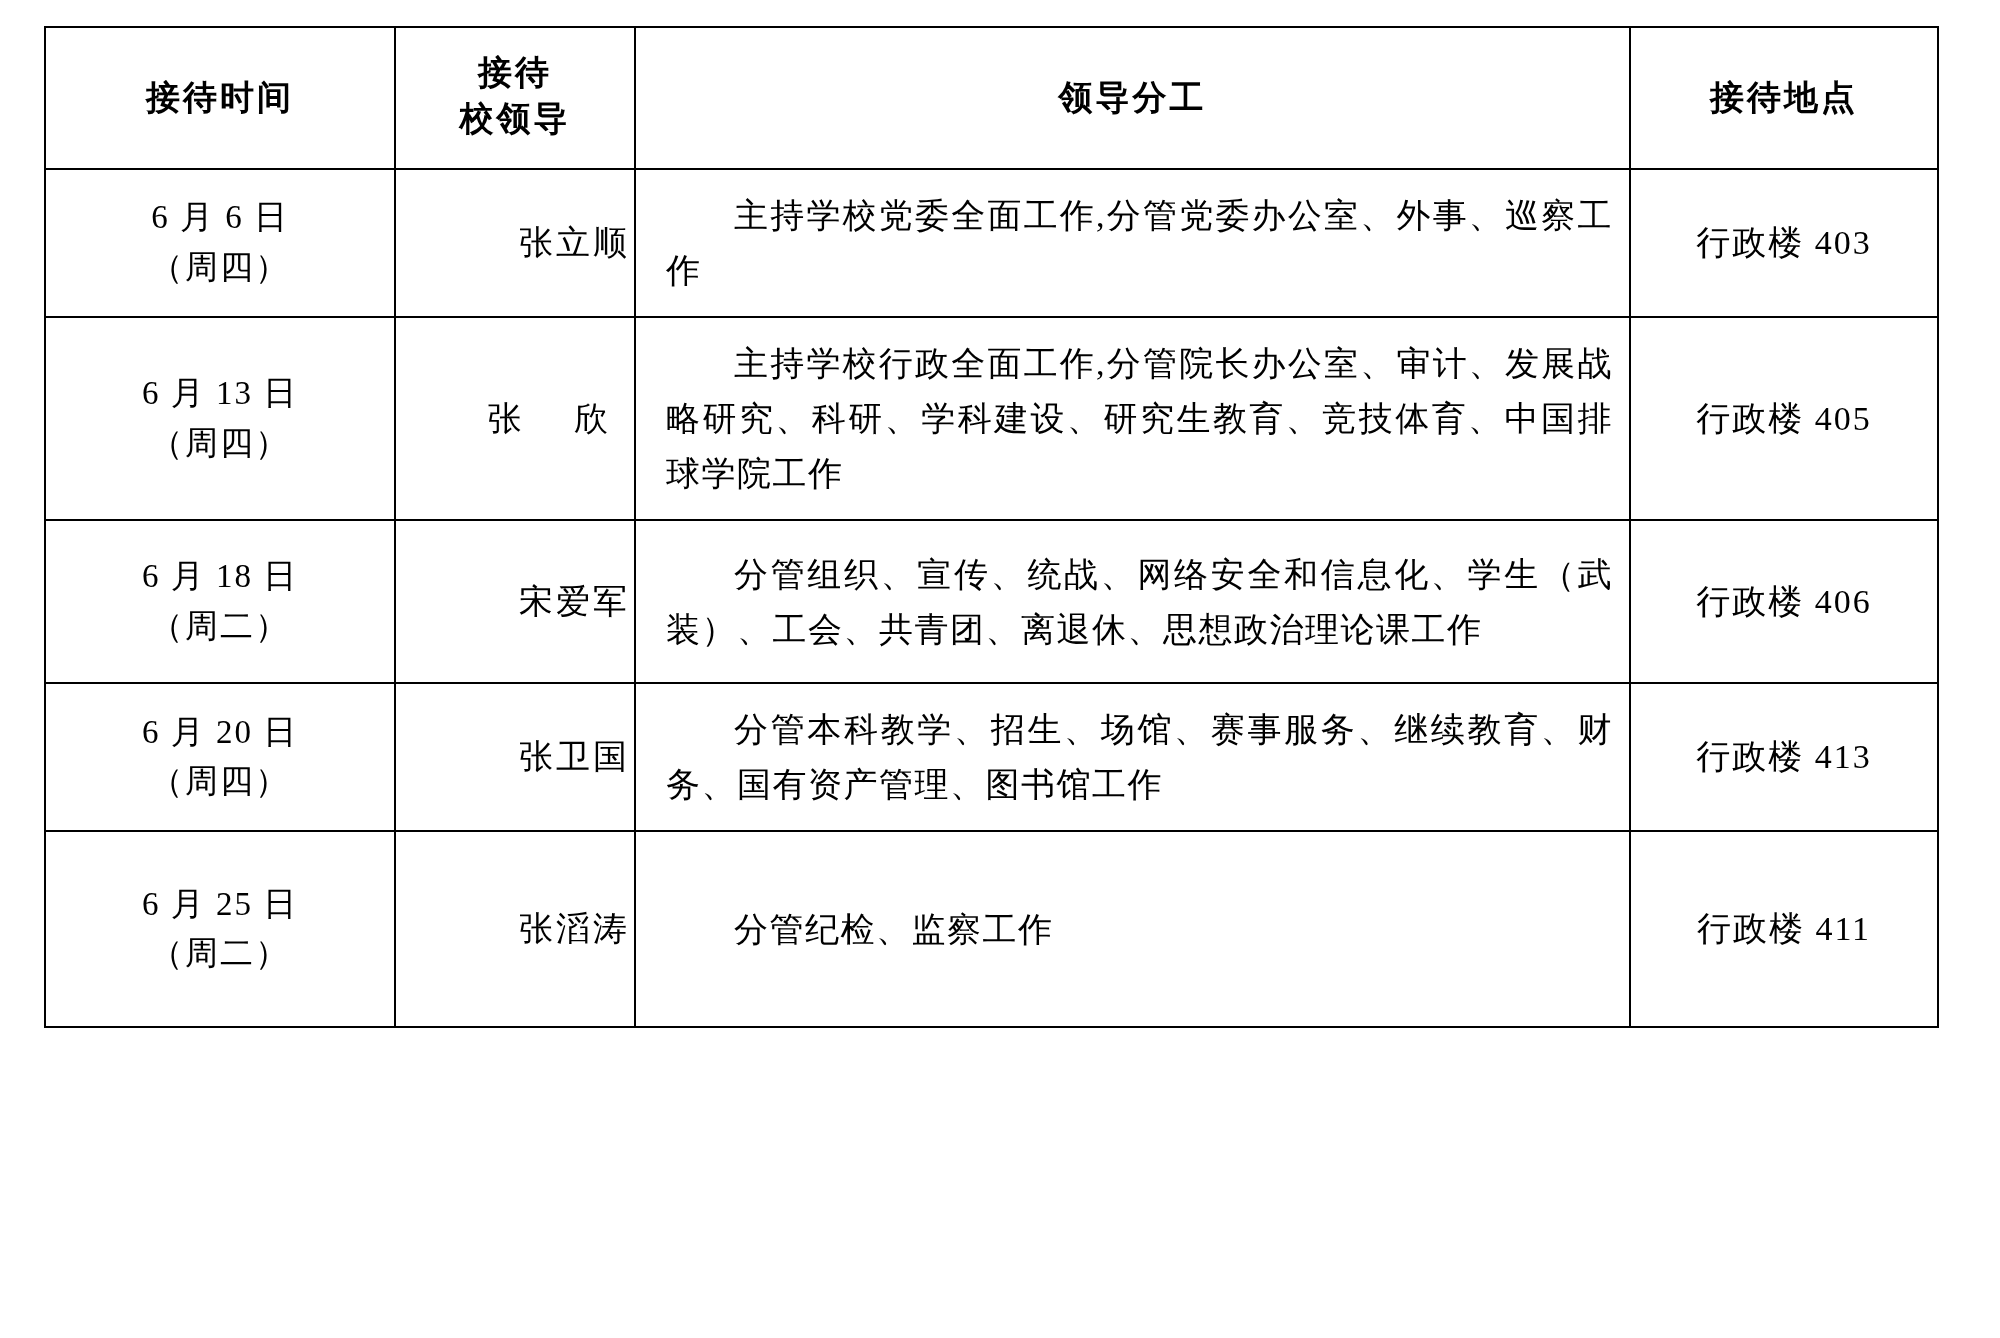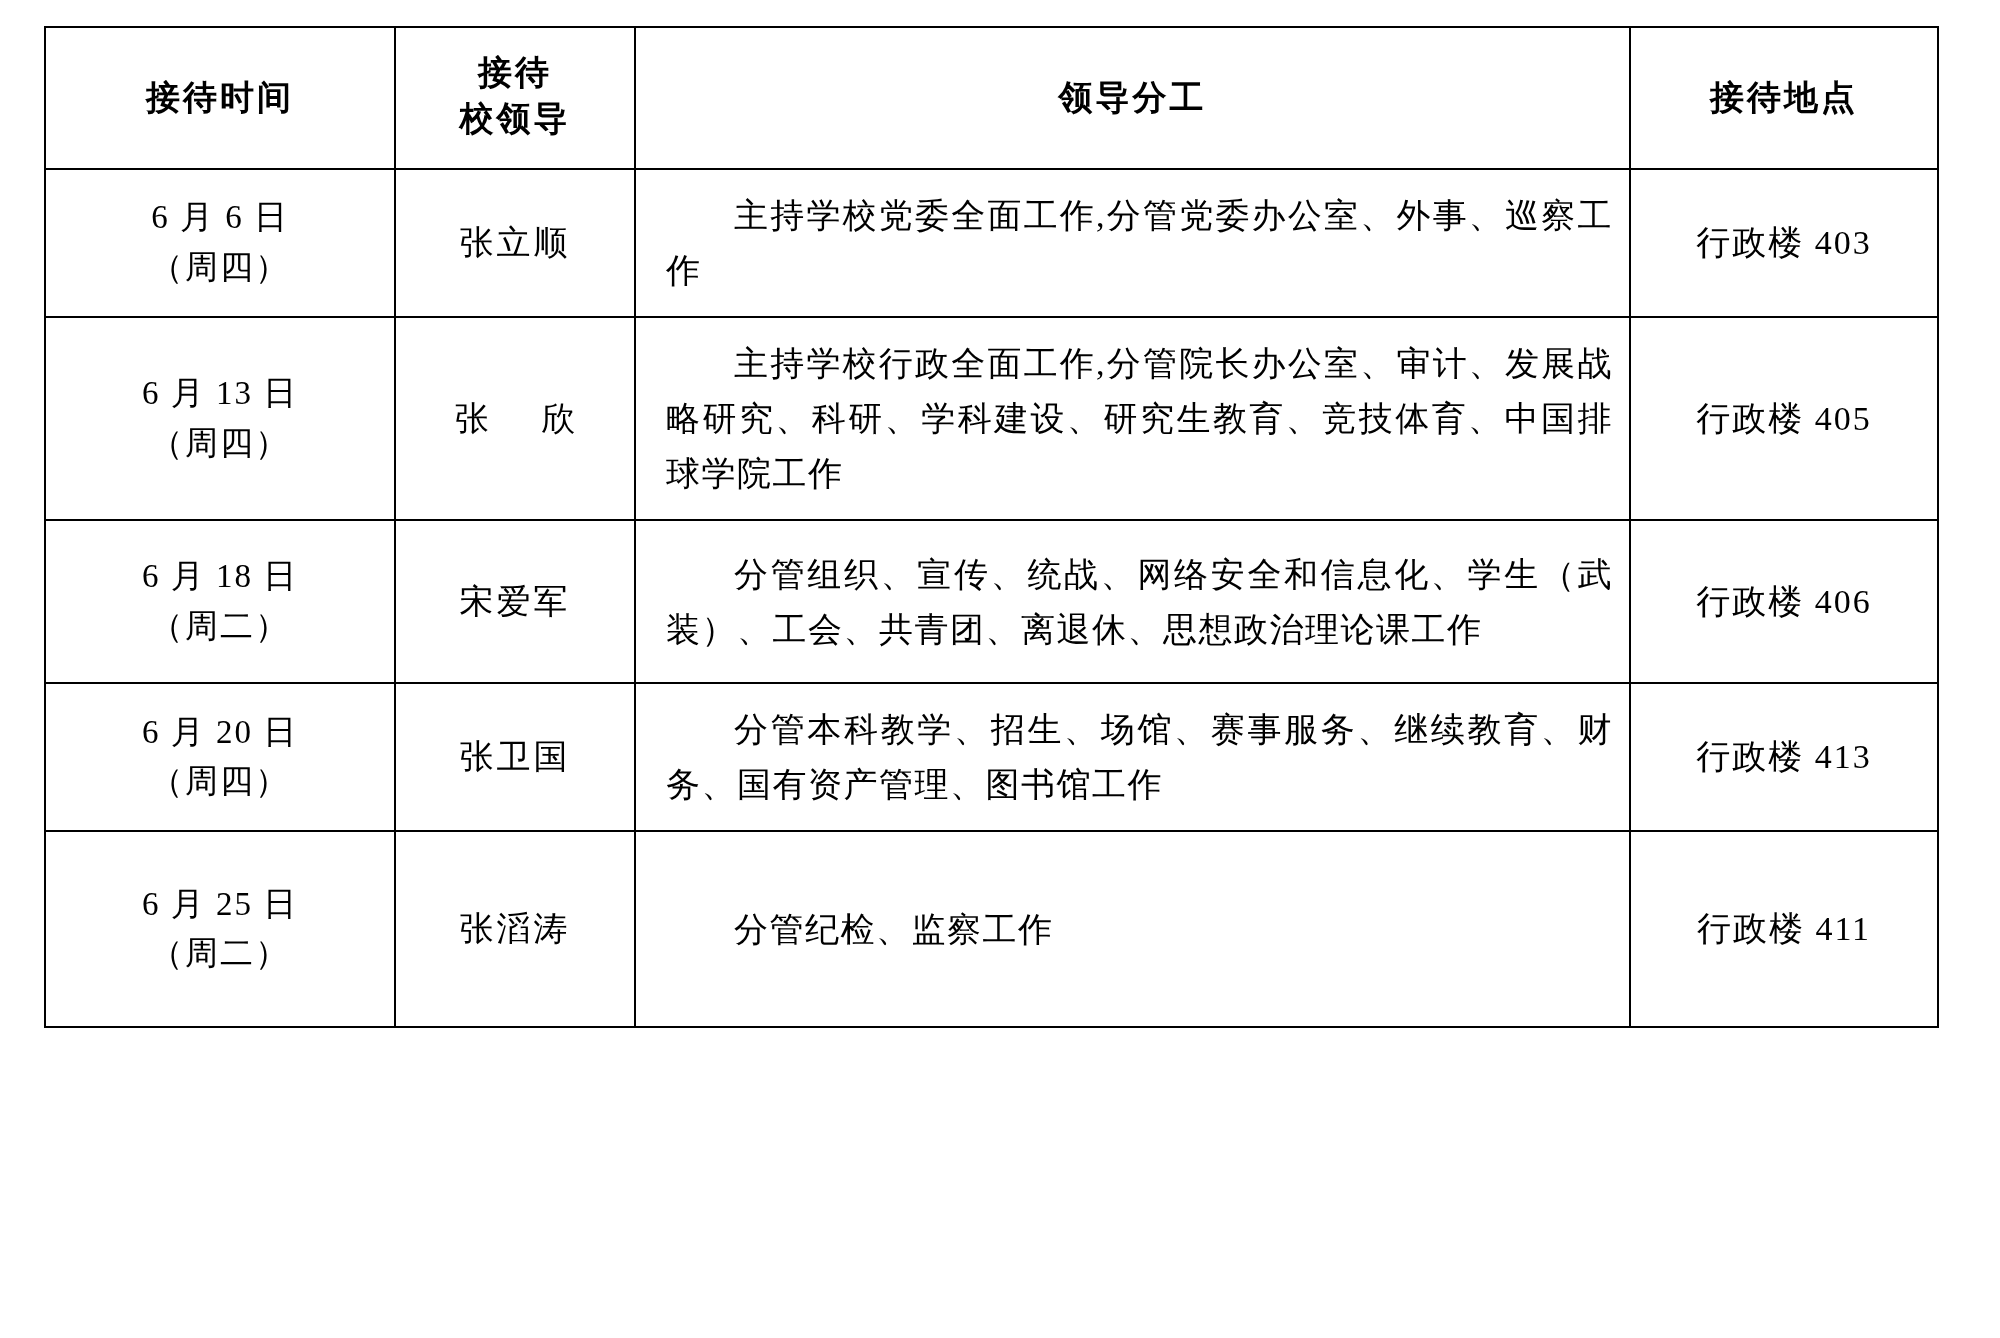--- a/index.html
+++ b/index.html
@@ -76,25 +76,25 @@
   .time-cell .date {
     display: block;
     white-space: nowrap;
   }
   .time-cell .weekday {
     display: block;
     white-space: nowrap;
   }
 
   .leader-cell .cell-inner {
-    text-align: center;
+    text-align: right;
     font-size: 34px;
     letter-spacing: 3px;
     white-space: nowrap;
-    padding: 18px 21px;
+    padding: 18px 4px;
   }
   .leader-cell.wide .cell-inner {
     letter-spacing: 22px;
     text-indent: 22px;
   }
 
   .duty-cell .cell-inner {
     font-size: 34px;
     line-height: 1.62;
     letter-spacing: 1.5px;

